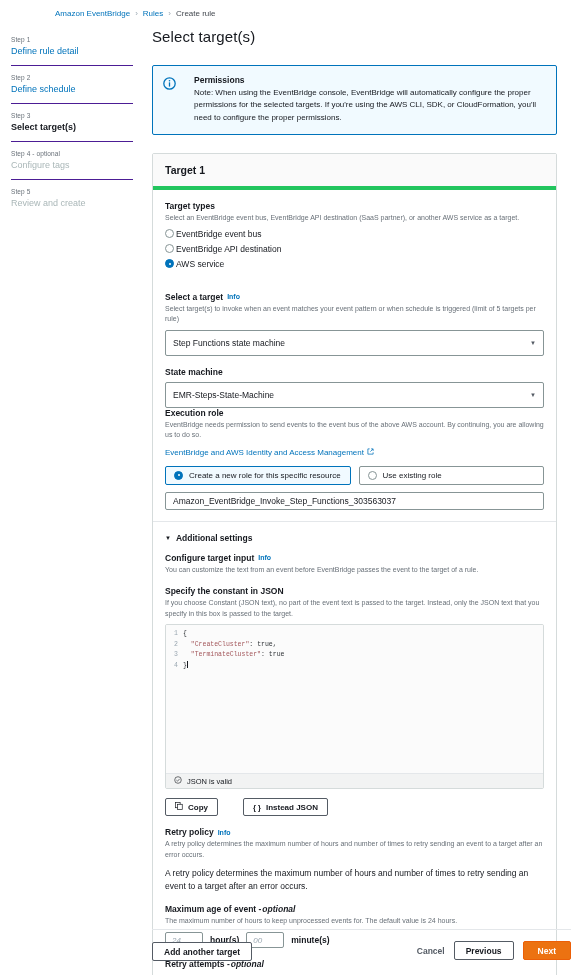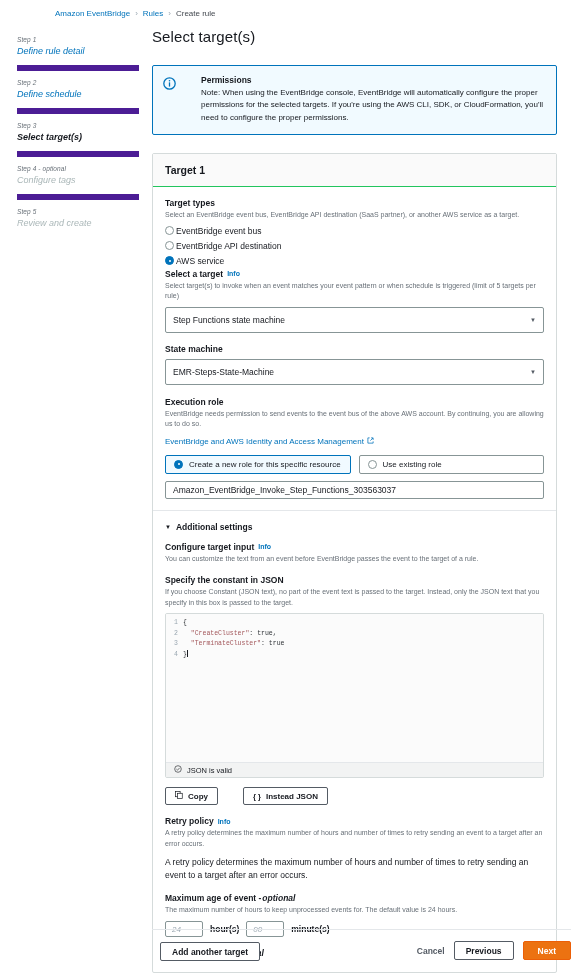--- a/index.html
+++ b/index.html
@@ -18,59 +18,59 @@
     display: flex; align-items: center; gap: 5px;
     font-size: 8px;
     margin-left: 44px;
   }
   .bc-link { color: #0073bb; text-decoration: none; cursor: pointer; }
   .bc-sep { color: #9aa7b1; font-size: 8px; }
   .bc-current { color: #444950; }
 
   
   .steps {
-    position: absolute; left: 17px; top: 30px; width: 122px; font-style: italic;
+    position: absolute; left: 11px; top: 30px; width: 122px;
   }
   .step { padding: 6px 0 9px 0; }
-  .step + .step { border-top: 6px solid #4c1d95; padding-top: 8px; }
+  .step + .step { border-top: 1px solid #4c1d95; padding-top: 8px; }
   .step-num { font-size: 6.5px; color: #687078; margin-bottom: 3px; letter-spacing: .1px; }
   .step-label { font-size: 9px; color: #0073bb; cursor: pointer; }
   .step-label.active { color: #16191f; font-weight: bold; cursor: default; }
   .step-label.disabled { color: #aab7b8; cursor: default; }
 
   
   .main { position: absolute; left: 152px; top: 28px; width: 405px; }
   .page-title { font-size: 15px; font-weight: normal; color: #16191f; letter-spacing: .1px; }
 
   
   .alert {
     margin-top: 20px;
     border: 1px solid #0073bb;
     background: #f1faff;
     border-radius: 2px;
     padding: 9px 10px 10px 10px;
-    display: flex; gap: 25px;
+    display: flex; gap: 18px;
   }
   .alert-icon {
     flex: 0 0 auto; width: 13px; height: 13px; margin-top: 1px;
   }
   .alert-body { flex: 1 1 auto; }
   .alert-title { font-size: 8.5px; font-weight: bold; color: #16191f; margin-bottom: 2px; }
   .alert-text { font-size: 8px; line-height: 1.55; color: #16191f; }
 
   
   .card {
     margin-top: 18px;
     background: #ffffff;
     border: 1px solid #d5dbdb;
     border-radius: 2px;
   }
   .card-header {
     padding: 10px 12px;
-    border-bottom: 1px solid #22c55e;
+    border-bottom: 4px solid #22c55e;
     background: #fafafa;
   }
   .card-header-title { font-size: 10.5px; font-weight: bold; color: #16191f; }
   .card-body { padding: 11px 12px 14px 12px; }
 
   
   .field { margin-bottom: 0; }
   .label { font-size: 8.5px; font-weight: bold; color: #16191f; display: flex; align-items: center; gap: 4px; }
   .info-link { font-size: 7px; color: #0073bb; font-weight: bold; cursor: pointer; }
   .hint { font-size: 7px; color: #687078; line-height: 1.5; margin-top: 2px; }
@@ -169,21 +169,21 @@
     font-size: 8px; color: #9aa7b1; font-style: italic;
   }
   .num-unit { font-size: 8.5px; font-weight: bold; color: #16191f; }
 
   .opt-em { font-style: italic; font-weight: bold; }
 
   
   .footer {
     position: absolute; left: 152px; right: 16px; bottom: 14px;
     border-top: 1px solid #e4e7ea; padding-top: 11px;
-    display: flex; align-items: center; padding-left: 8px;
+    display: flex; align-items: center;
   }
   .footer-left { margin-right: auto; }
   .footer-right { display: flex; align-items: center; gap: 9px; }
   .btn-normal {
     height: 19px; border: 1px solid #545b64; border-radius: 2px; background: #fff;
     padding: 0 11px; font-size: 8.5px; font-weight: bold; color: #16191f;
     display: inline-flex; align-items: center; cursor: pointer;
   }
   .btn-link { font-size: 8.5px; font-weight: bold; color: #545b64; cursor: pointer; }
   .btn-primary {
@@ -264,21 +264,21 @@
           <div class="radio-row">
             <span class="radio"></span>
             <span class="radio-label">EventBridge API destination</span>
           </div>
           <div class="radio-row">
             <span class="radio checked"></span>
             <span class="radio-label">AWS service</span>
           </div>
         </div>
 
-        <div class="field" style="margin-top:3px">
+        <div class="field" style="margin-top:23px">
           <div class="label">
             <span>Select a target</span>
             <span class="info-link">Info</span>
           </div>
           <div class="hint">Select target(s) to invoke when an event matches your event pattern or when schedule is triggered (limit of 5 targets per rule)</div>
           <div class="select">
             <span>Step Functions state machine</span>
             <span class="caret">▼</span>
           </div>
         </div>
@@ -286,21 +286,21 @@
         <div class="field" style="margin-top:11px">
           <div class="label">
             <span>State machine</span>
           </div>
           <div class="select">
             <span>EMR-Steps-State-Machine</span>
             <span class="caret">▼</span>
           </div>
         </div>
 
-        <div class="field" style="margin-top:12px">
+        <div class="field" style="margin-top:0">
           <div class="label">
             <span>Execution role</span>
           </div>
           <div class="hint">EventBridge needs permission to send events to the event bus of the above AWS account. By continuing, you are allowing us to do so.</div>
           <span class="link-ext">
             <span>EventBridge and AWS Identity and Access Management</span>
             <span>
               <svg width="7" height="7" viewBox="0 0 12 12">
                 <path d="M4.5 1.5H1.5v9h9v-3" fill="none" stroke="#0073bb" stroke-width="1.3"></path>
                 <path d="M7 1.5h3.5V5" fill="none" stroke="#0073bb" stroke-width="1.3"></path>

